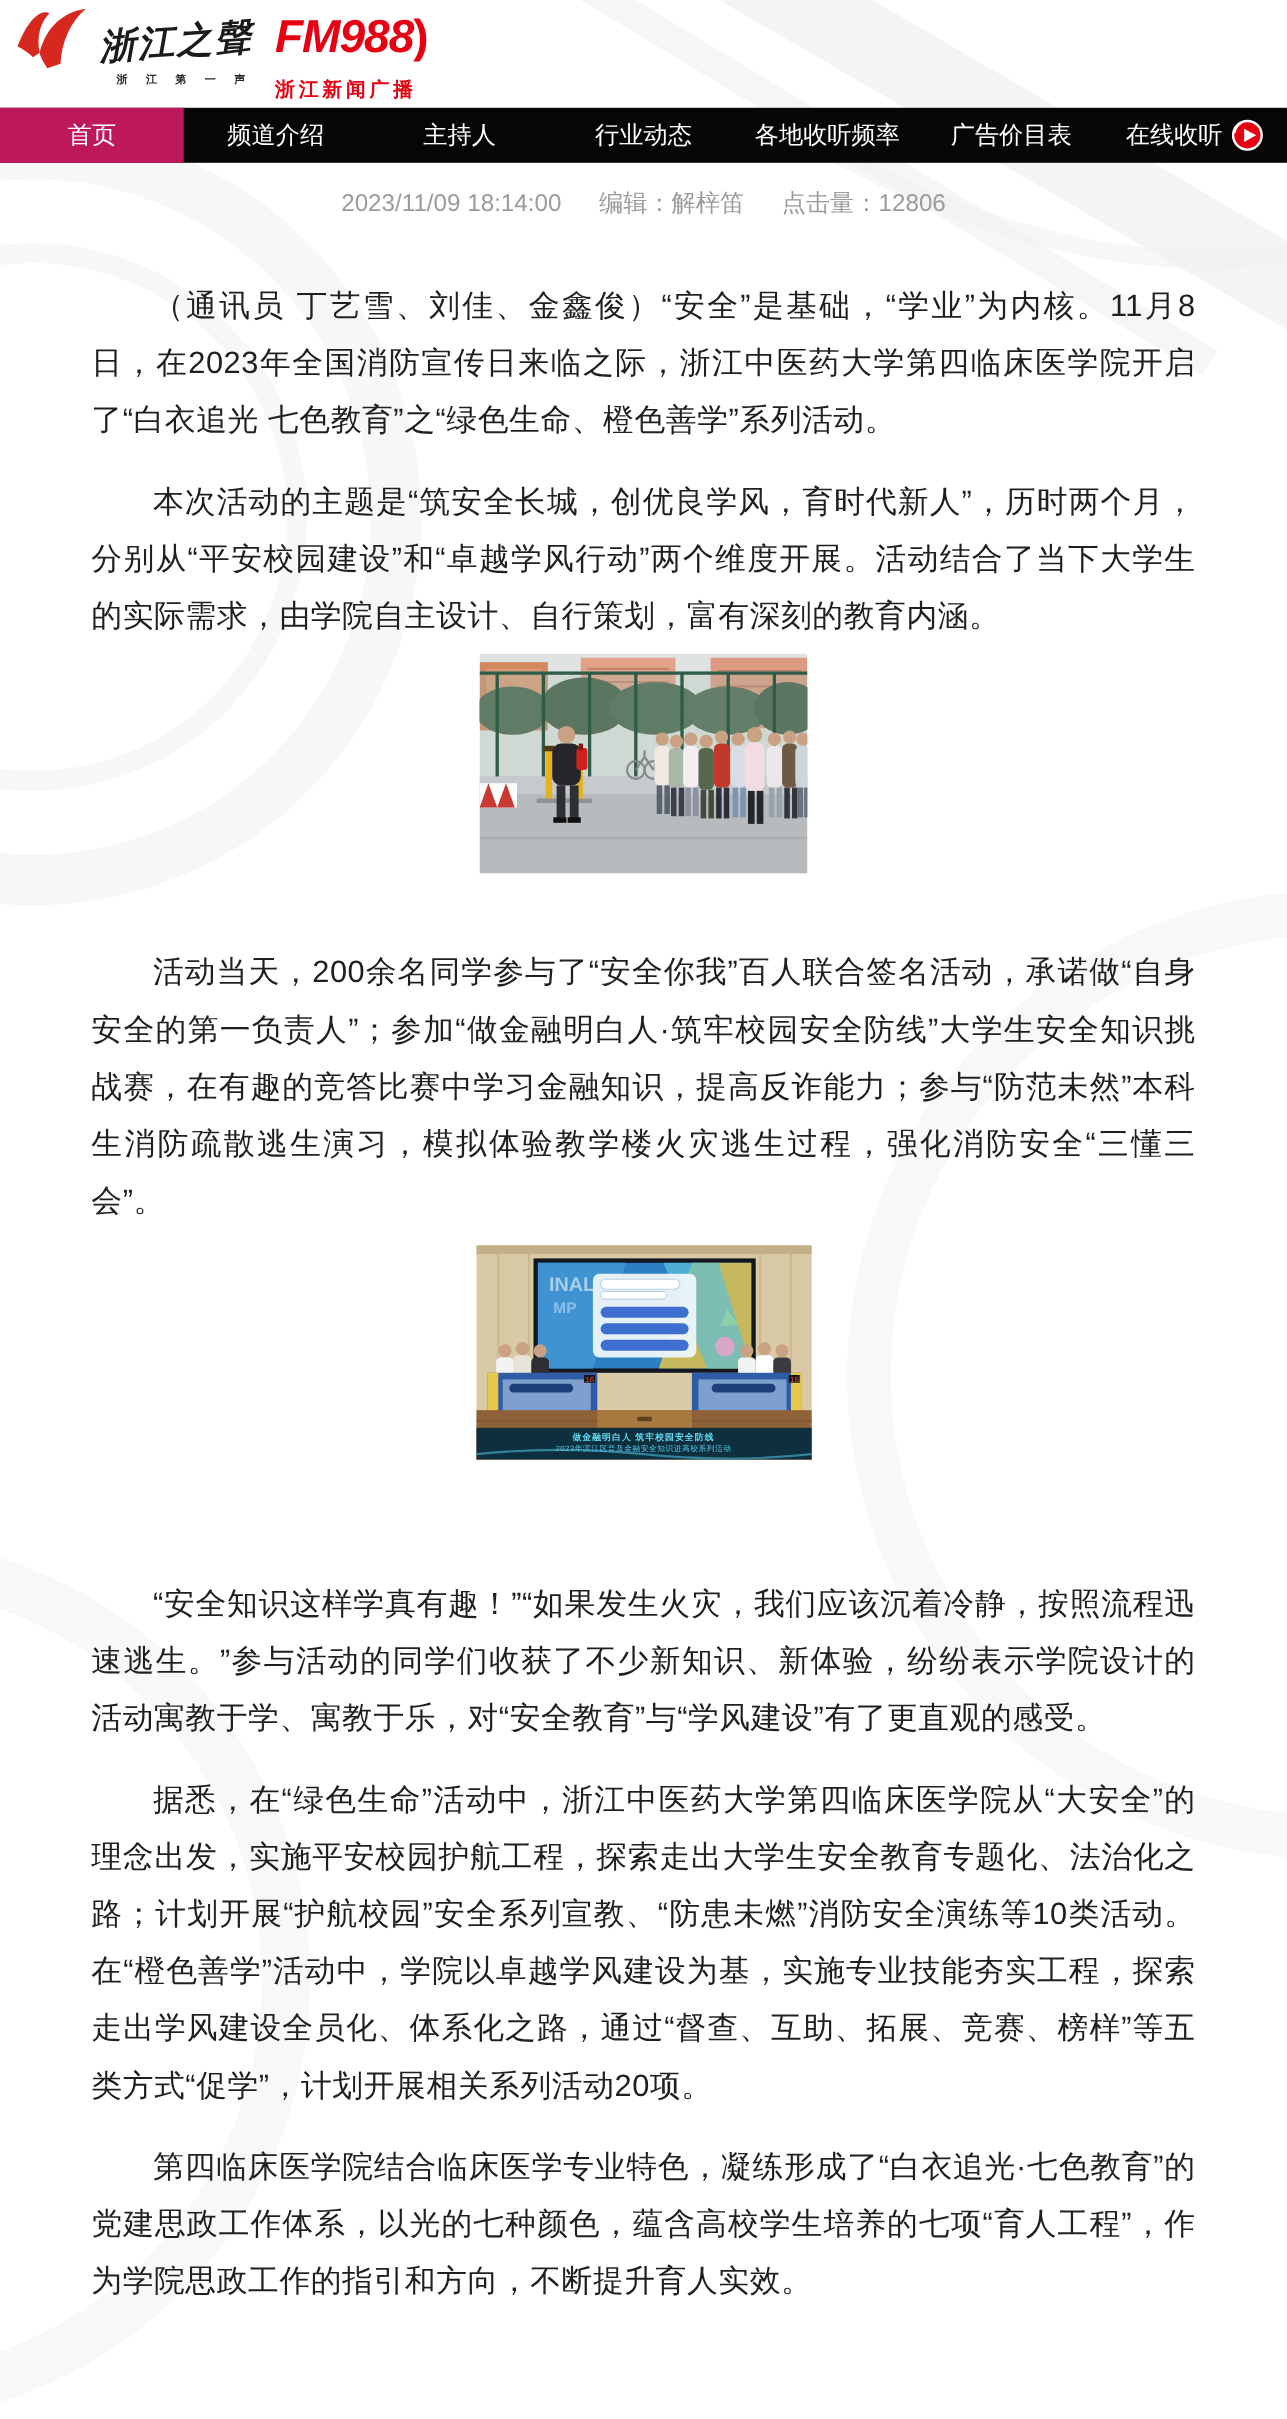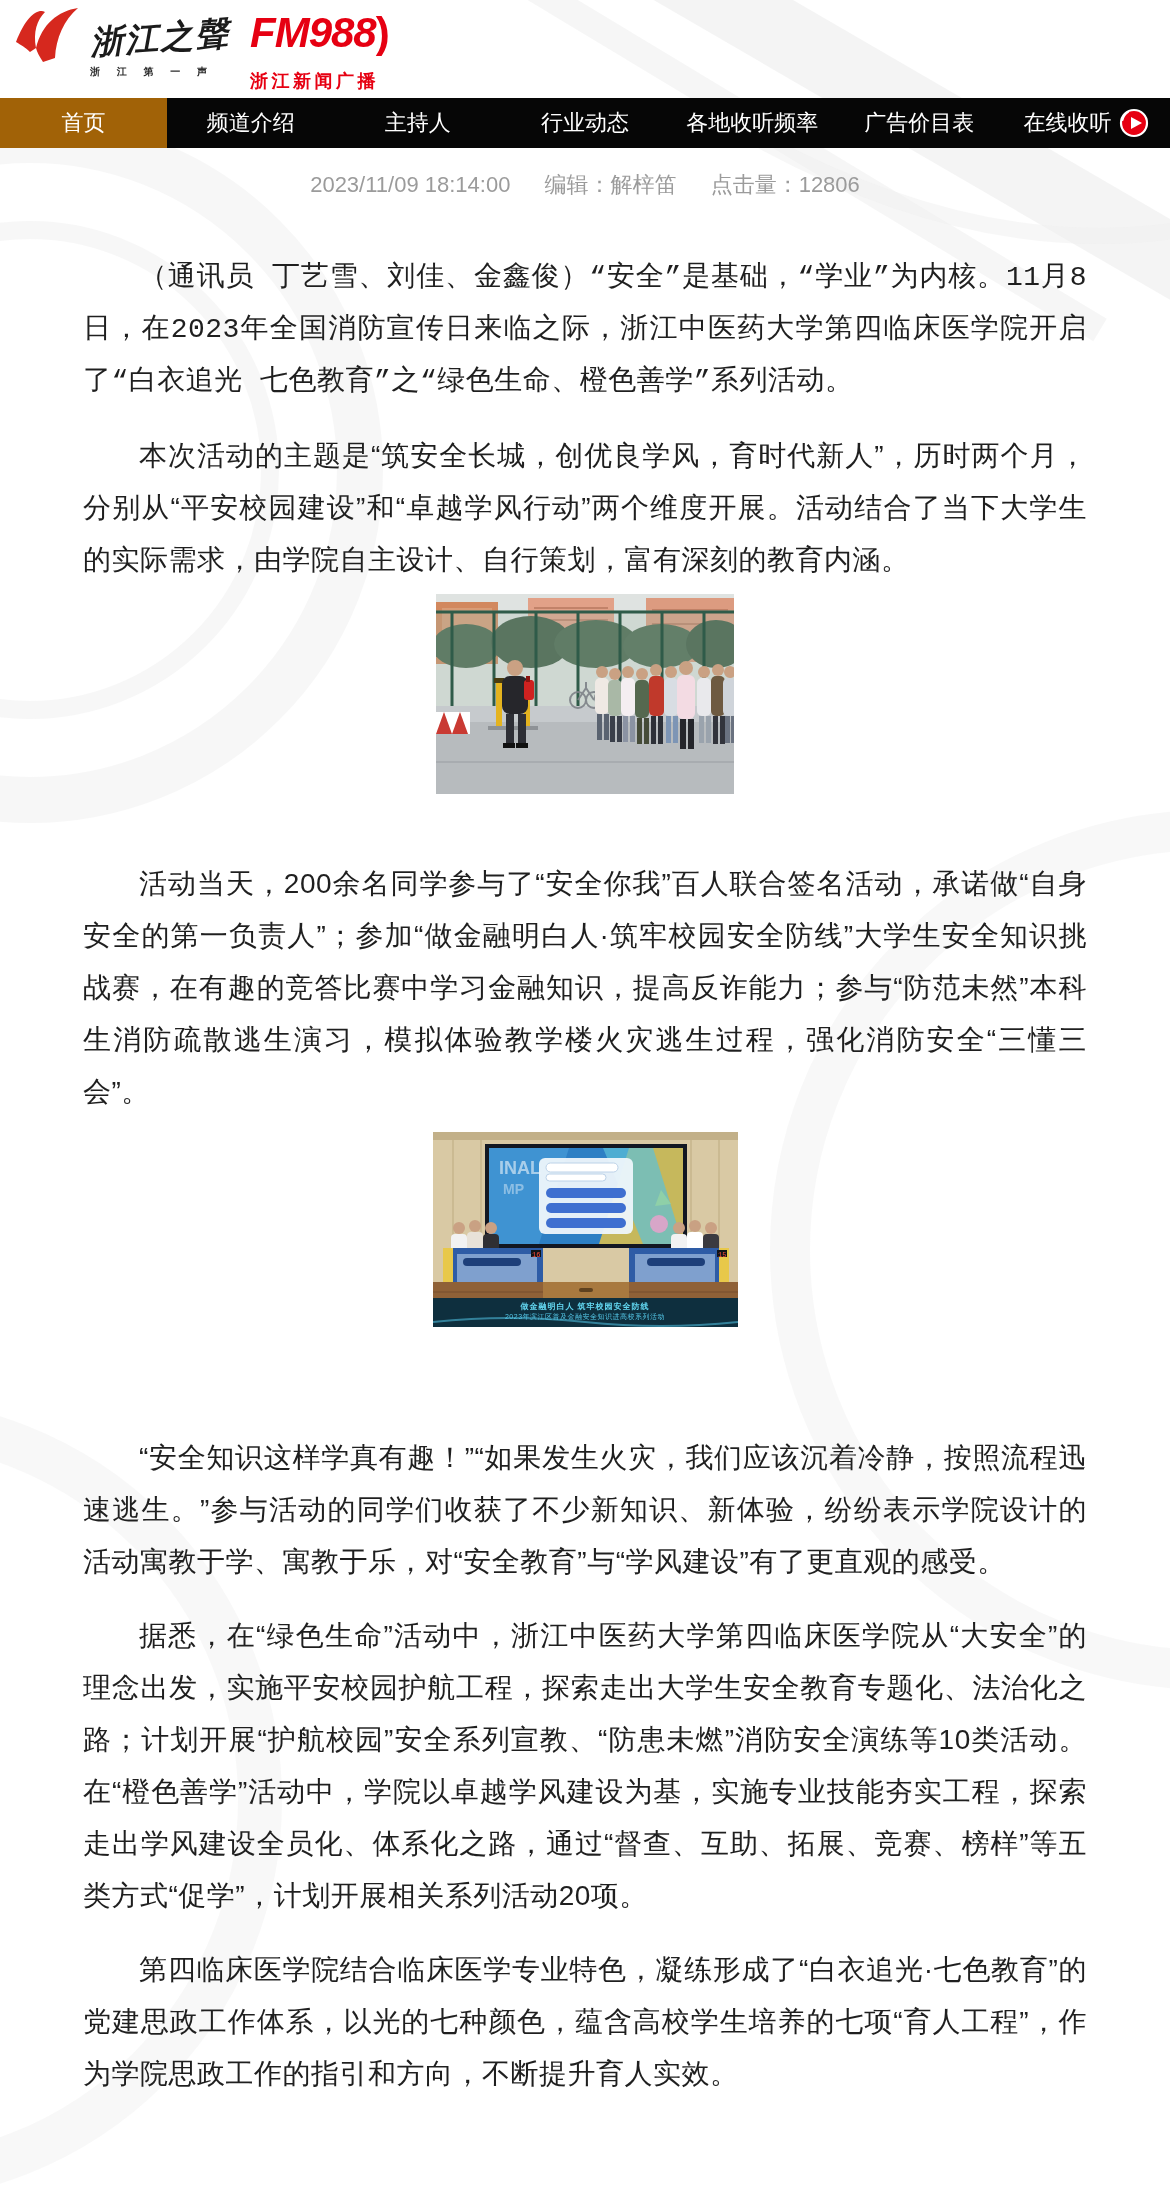--- a/index.html
+++ b/index.html
@@ -9,42 +9,42 @@
   .bg-swirls { position:absolute; inset:0; z-index:0; pointer-events:none; }
   .layer { position:relative; z-index:1; }
 
   
   .site-header { height:98px; padding:6px 0 0 12px; display:flex; align-items:flex-start; }
   .logo { display:flex; align-items:flex-start; gap:6px; }
   .logo-v { width:72px; height:58px; flex:0 0 auto; }
   .logo-cn { margin-top:10px; }
   .logo-script { font-family:"DejaVu Serif", serif; font-style:italic; font-weight:bold;
                  font-size:33px; color:#1b1b1b; transform:rotate(-4deg); letter-spacing:2px; }
-  .logo-sub { margin-top:4px; font-size:10px; color:#2a2a2a; letter-spacing:7px; font-weight:bold; }
+  .logo-sub { margin-top:4px; font-size:10px; color:#2a2a2a; letter-spacing:7px; font-weight:bold;text-align:right; }
   .logo-fm { margin-left:14px; margin-top:6px; line-height:1; }
   .logo-freq { font-size:42px; font-weight:900; font-style:italic; color:#e60012; letter-spacing:-1px; }
   .logo-freq .arc { font-weight:900; font-style:normal; }
   .logo-station { margin-top:18px; font-size:18px; font-weight:bold; color:#e60012; letter-spacing:3.5px; }
 
   
   .main-nav { display:flex; height:50px; background:#060606; }
   .nav-item { flex:1 1 0; display:flex; align-items:center; justify-content:center; gap:8px;
               color:#ffffff; font-size:22px; text-decoration:none; cursor:pointer; white-space:nowrap; }
-  .nav-item.active { background:#a16207; }
+  .nav-item.active { background:#be185d; }
   .play-badge { width:30px; height:30px; flex:0 0 auto; }
 
   
   .article { width:1004px; margin:0 auto; }
   .article-title { margin-top:96px; text-align:center; font-size:34px; font-weight:bold;
                    color:#0e0e0e; letter-spacing:1px; }
   .article-meta { margin-top:22px; text-align:center; font-size:22px; color:#9b9b9b; }
   .article-meta span { margin:0 14px;text-align:right; }
   .article p { margin-top:22px; font-size:28px; line-height:52px; color:#1f1f1f;
                text-indent:2em; text-align:justify; letter-spacing:0.5px; }
-  .article p.first { margin-top:52px;font-family:Liberation Mono, monospace; }
+  .article p.first { margin-top:52px; }
   figure { display:block; margin:8px auto 64px; }
   figure svg { display:block; }
 
   .photo-banner-1 { font-size:8px; fill:#63d8f2; font-weight:bold; letter-spacing:1px; }
   .photo-banner-2 { font-size:7px; fill:#55c8e8; letter-spacing:0.5px; }
 </style>
 </head>
 <body>
 
 <div class="page">

